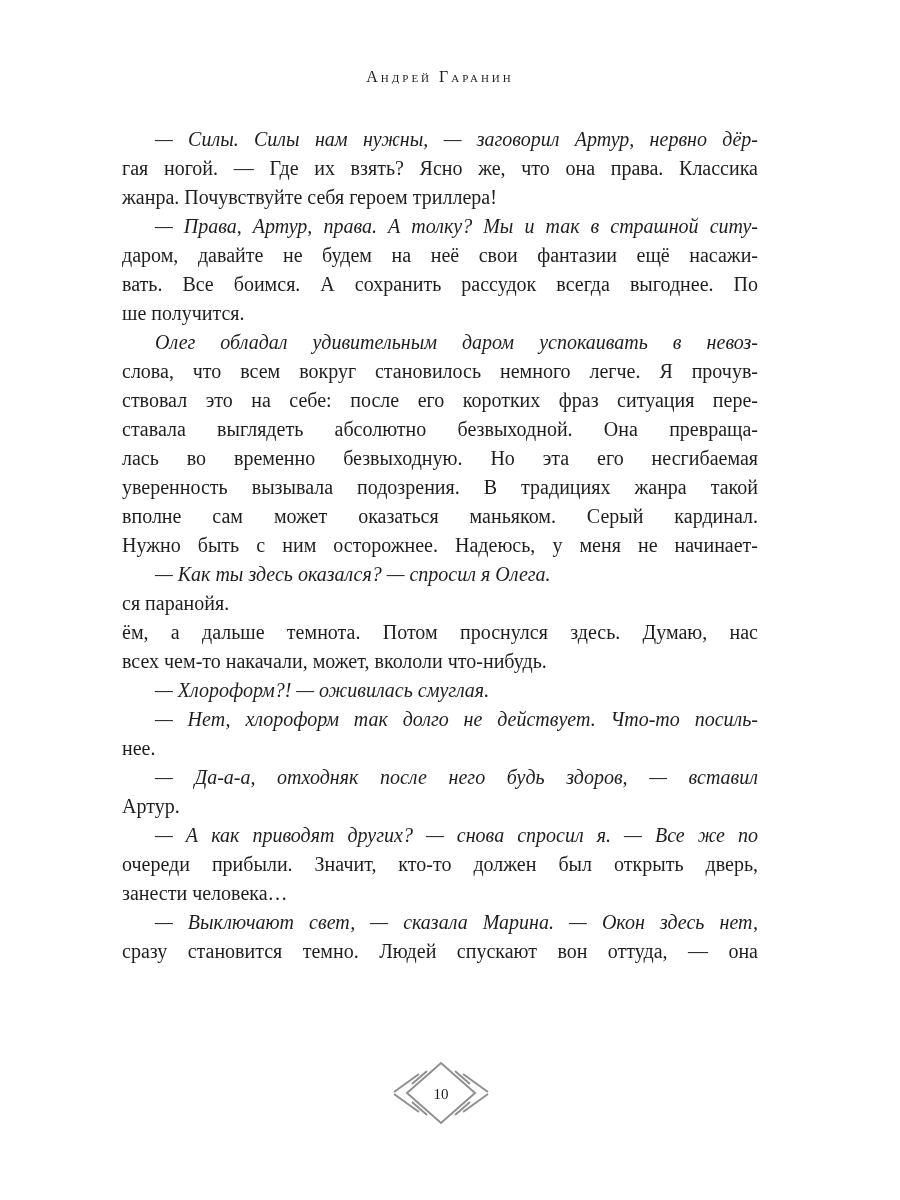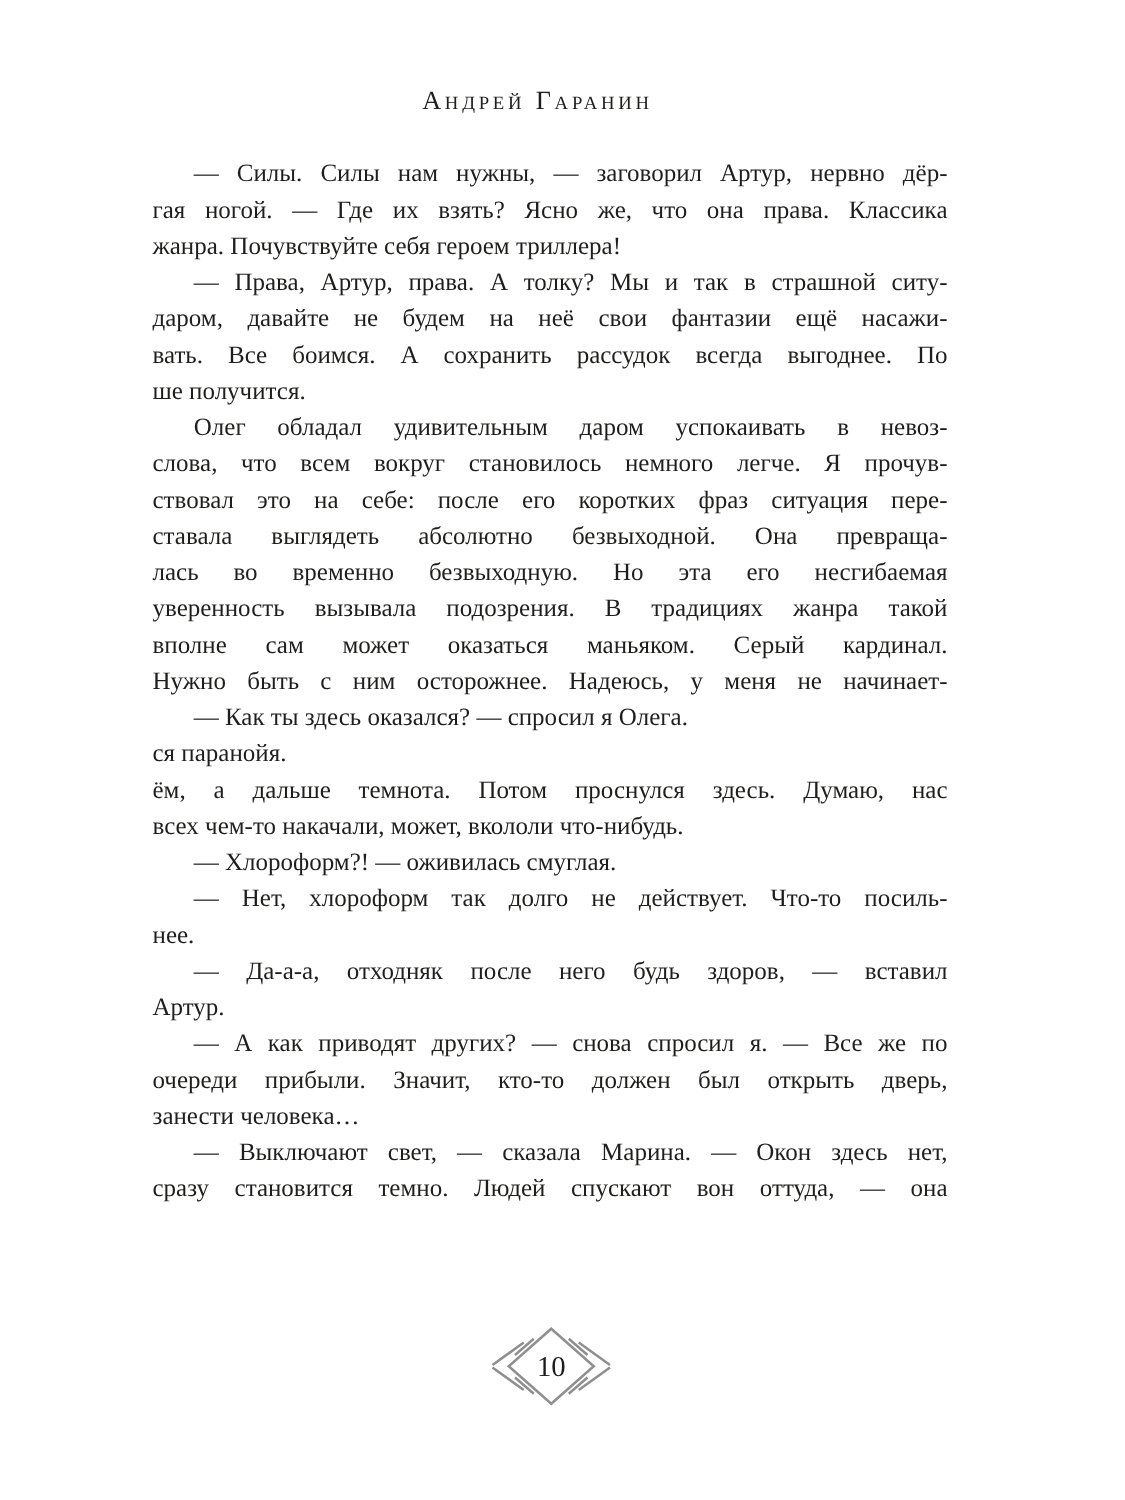--- a/index.html
+++ b/index.html
@@ -17,62 +17,62 @@
     width:900px;
     height:1200px;
     margin:0 auto;
     background:var(--page-bg);
     color:var(--text-color);
     overflow:hidden;
   }
   .running-header{
     position:absolute;
     top:68px;
-    left:112px;
+    left:122px;
     width:636px;
     text-align:center;
-    font-size:21px;
+    font-size:16px;
     font-variant:small-caps;
     letter-spacing:3px;
     color:var(--text-color);
   }
   .body-text{
     position:absolute;
     top:125px;
     left:122px;
     width:636px;
     font-size:20px;
     line-height:29px;
     color:var(--text-color);
   }
   .bline{
     height:29px;
     text-align:justify;
     text-align-last:justify;
     white-space:normal;
   }
-  .bline.indent{ text-indent:33px; }
+  .bline.indent{ text-indent:33px;font-style:italic; }
   .bline.para-end{ text-align-last:left; }
   .ornament{
     position:absolute;
     top:1061px;
     left:391px;
     width:100px;
     height:64px;
   }
   .ornament svg{ display:block; width:100px; height:64px; }
   .page-number{
     position:absolute;
     top:0; left:0;
     width:100px;
     height:64px;
     display:flex;
     align-items:center;
     justify-content:center;
-    font-size:23px;
+    font-size:15px;
     color:#1c1c1c;
     padding-top:2px;
     box-sizing:border-box;
     text-align:center;
   }
 </style>
 </head>
 <body>
 
 <div class="page">

